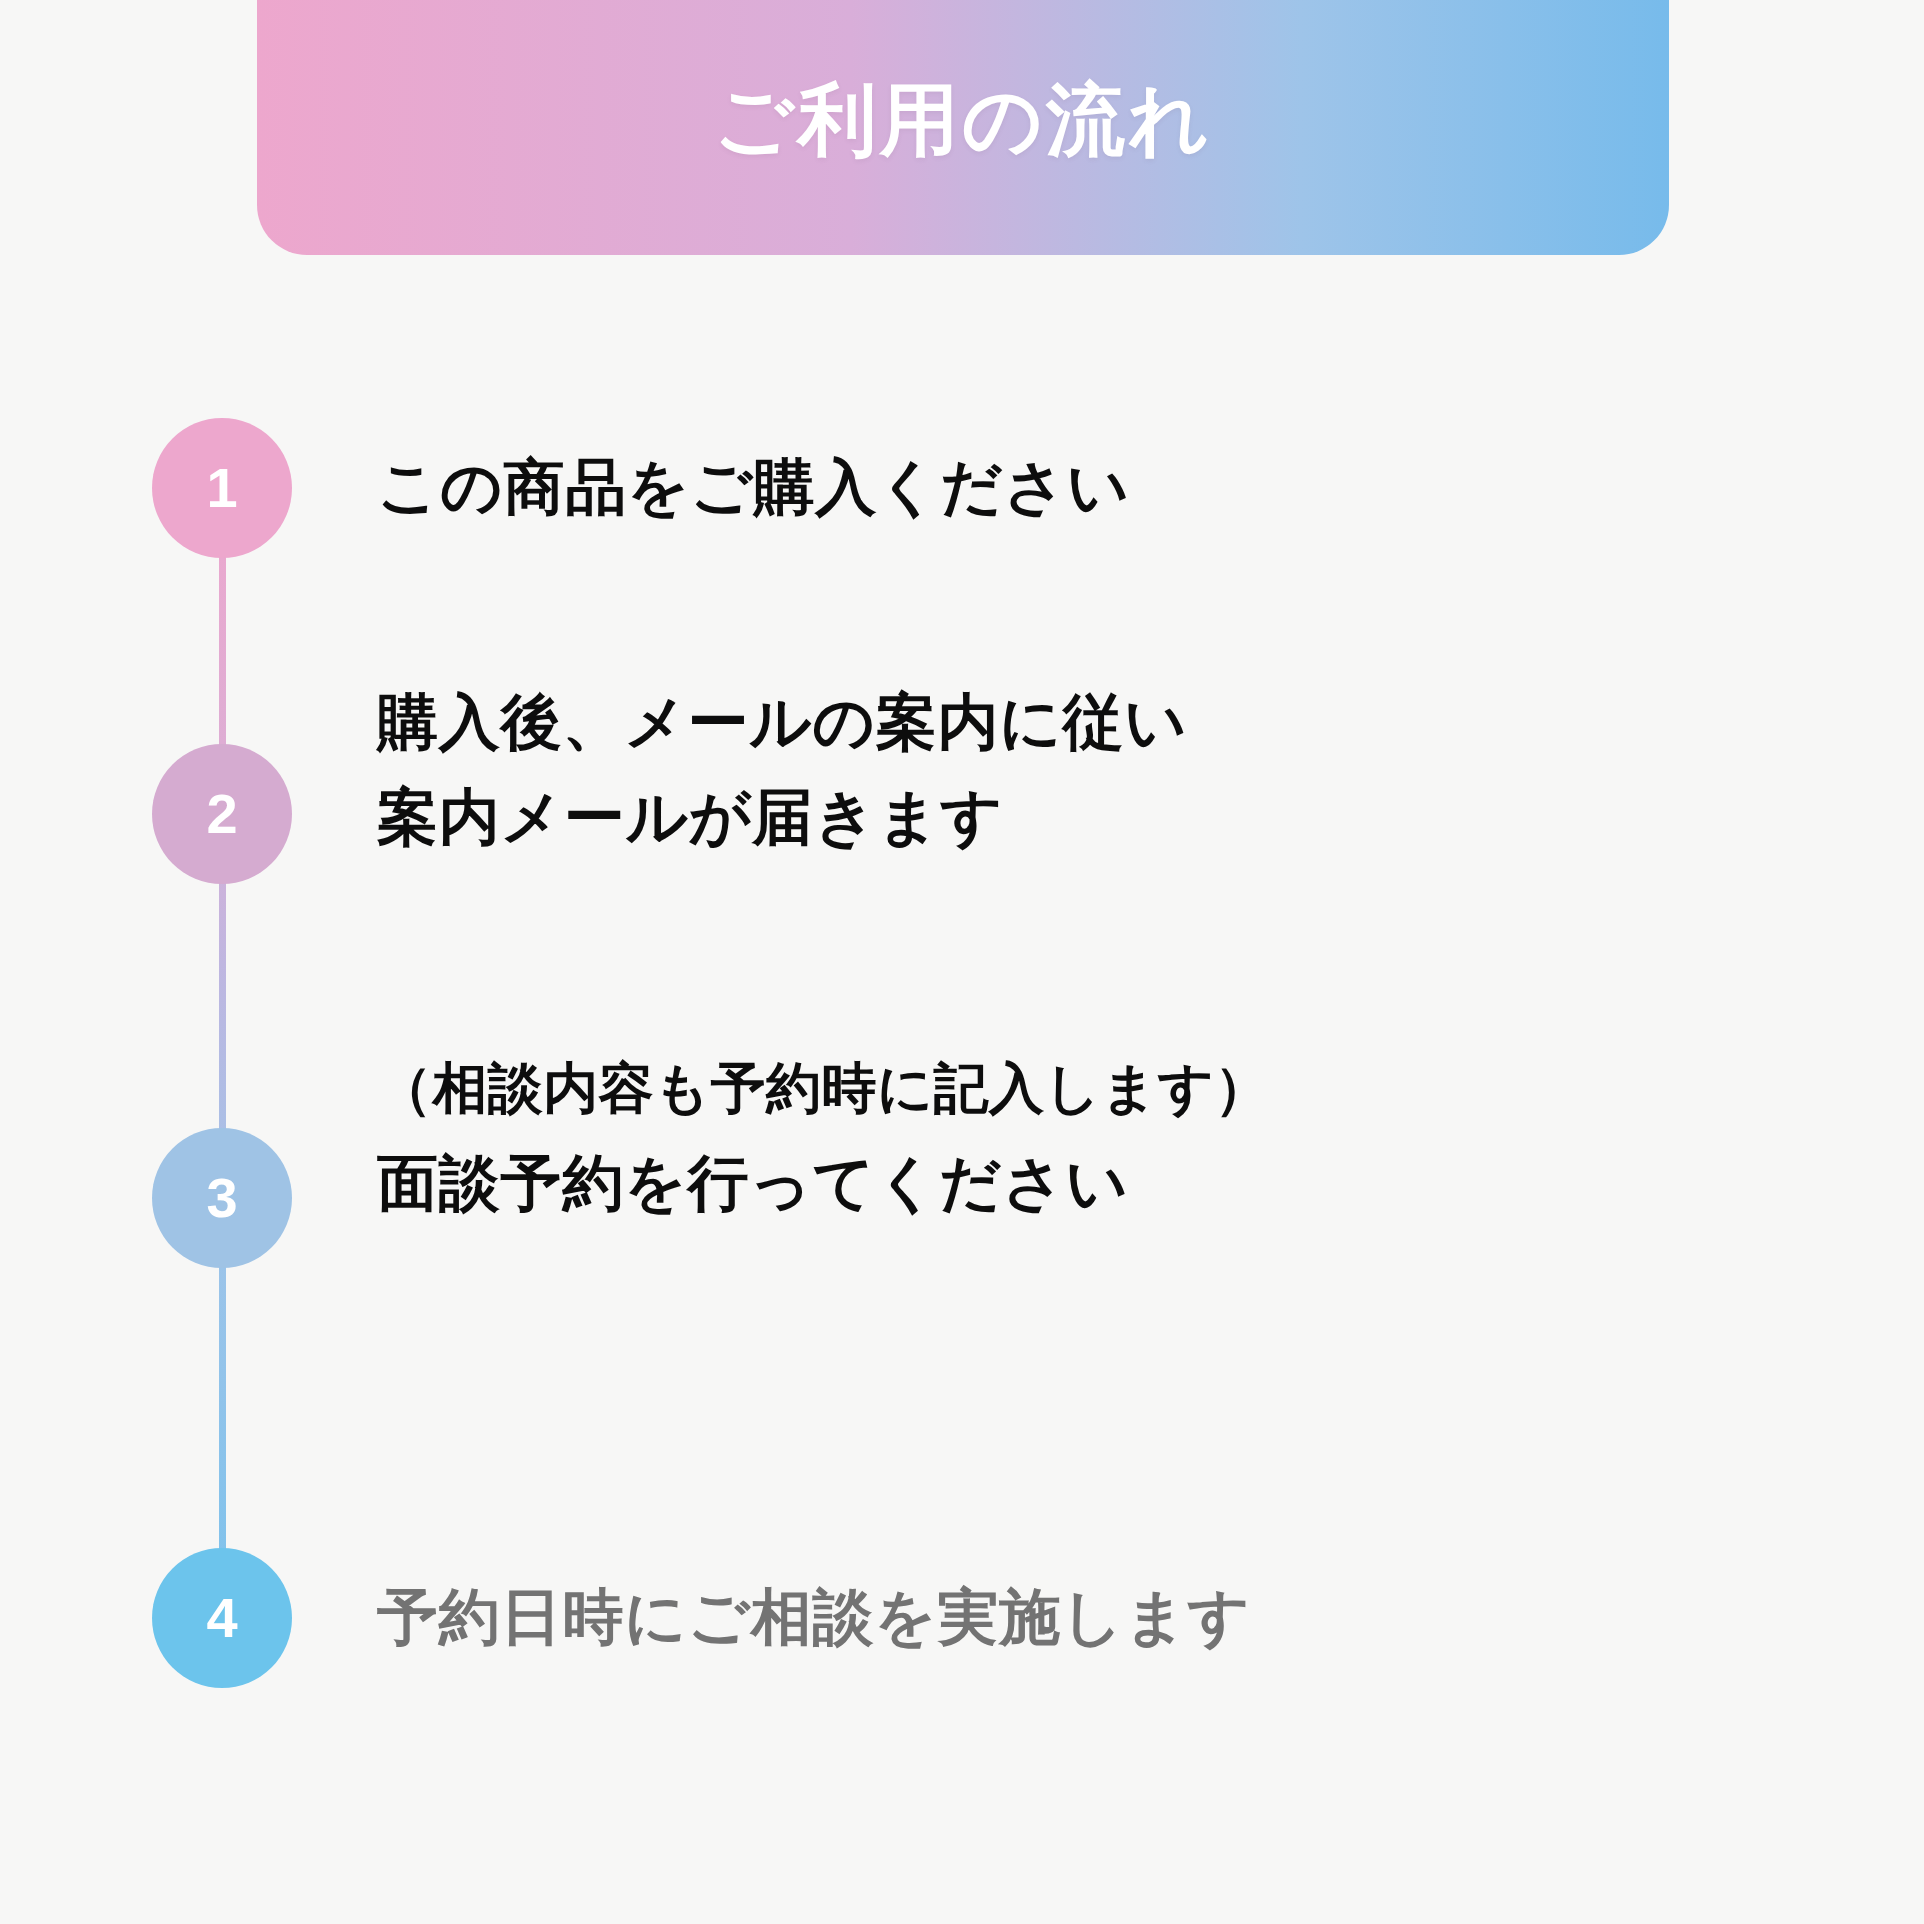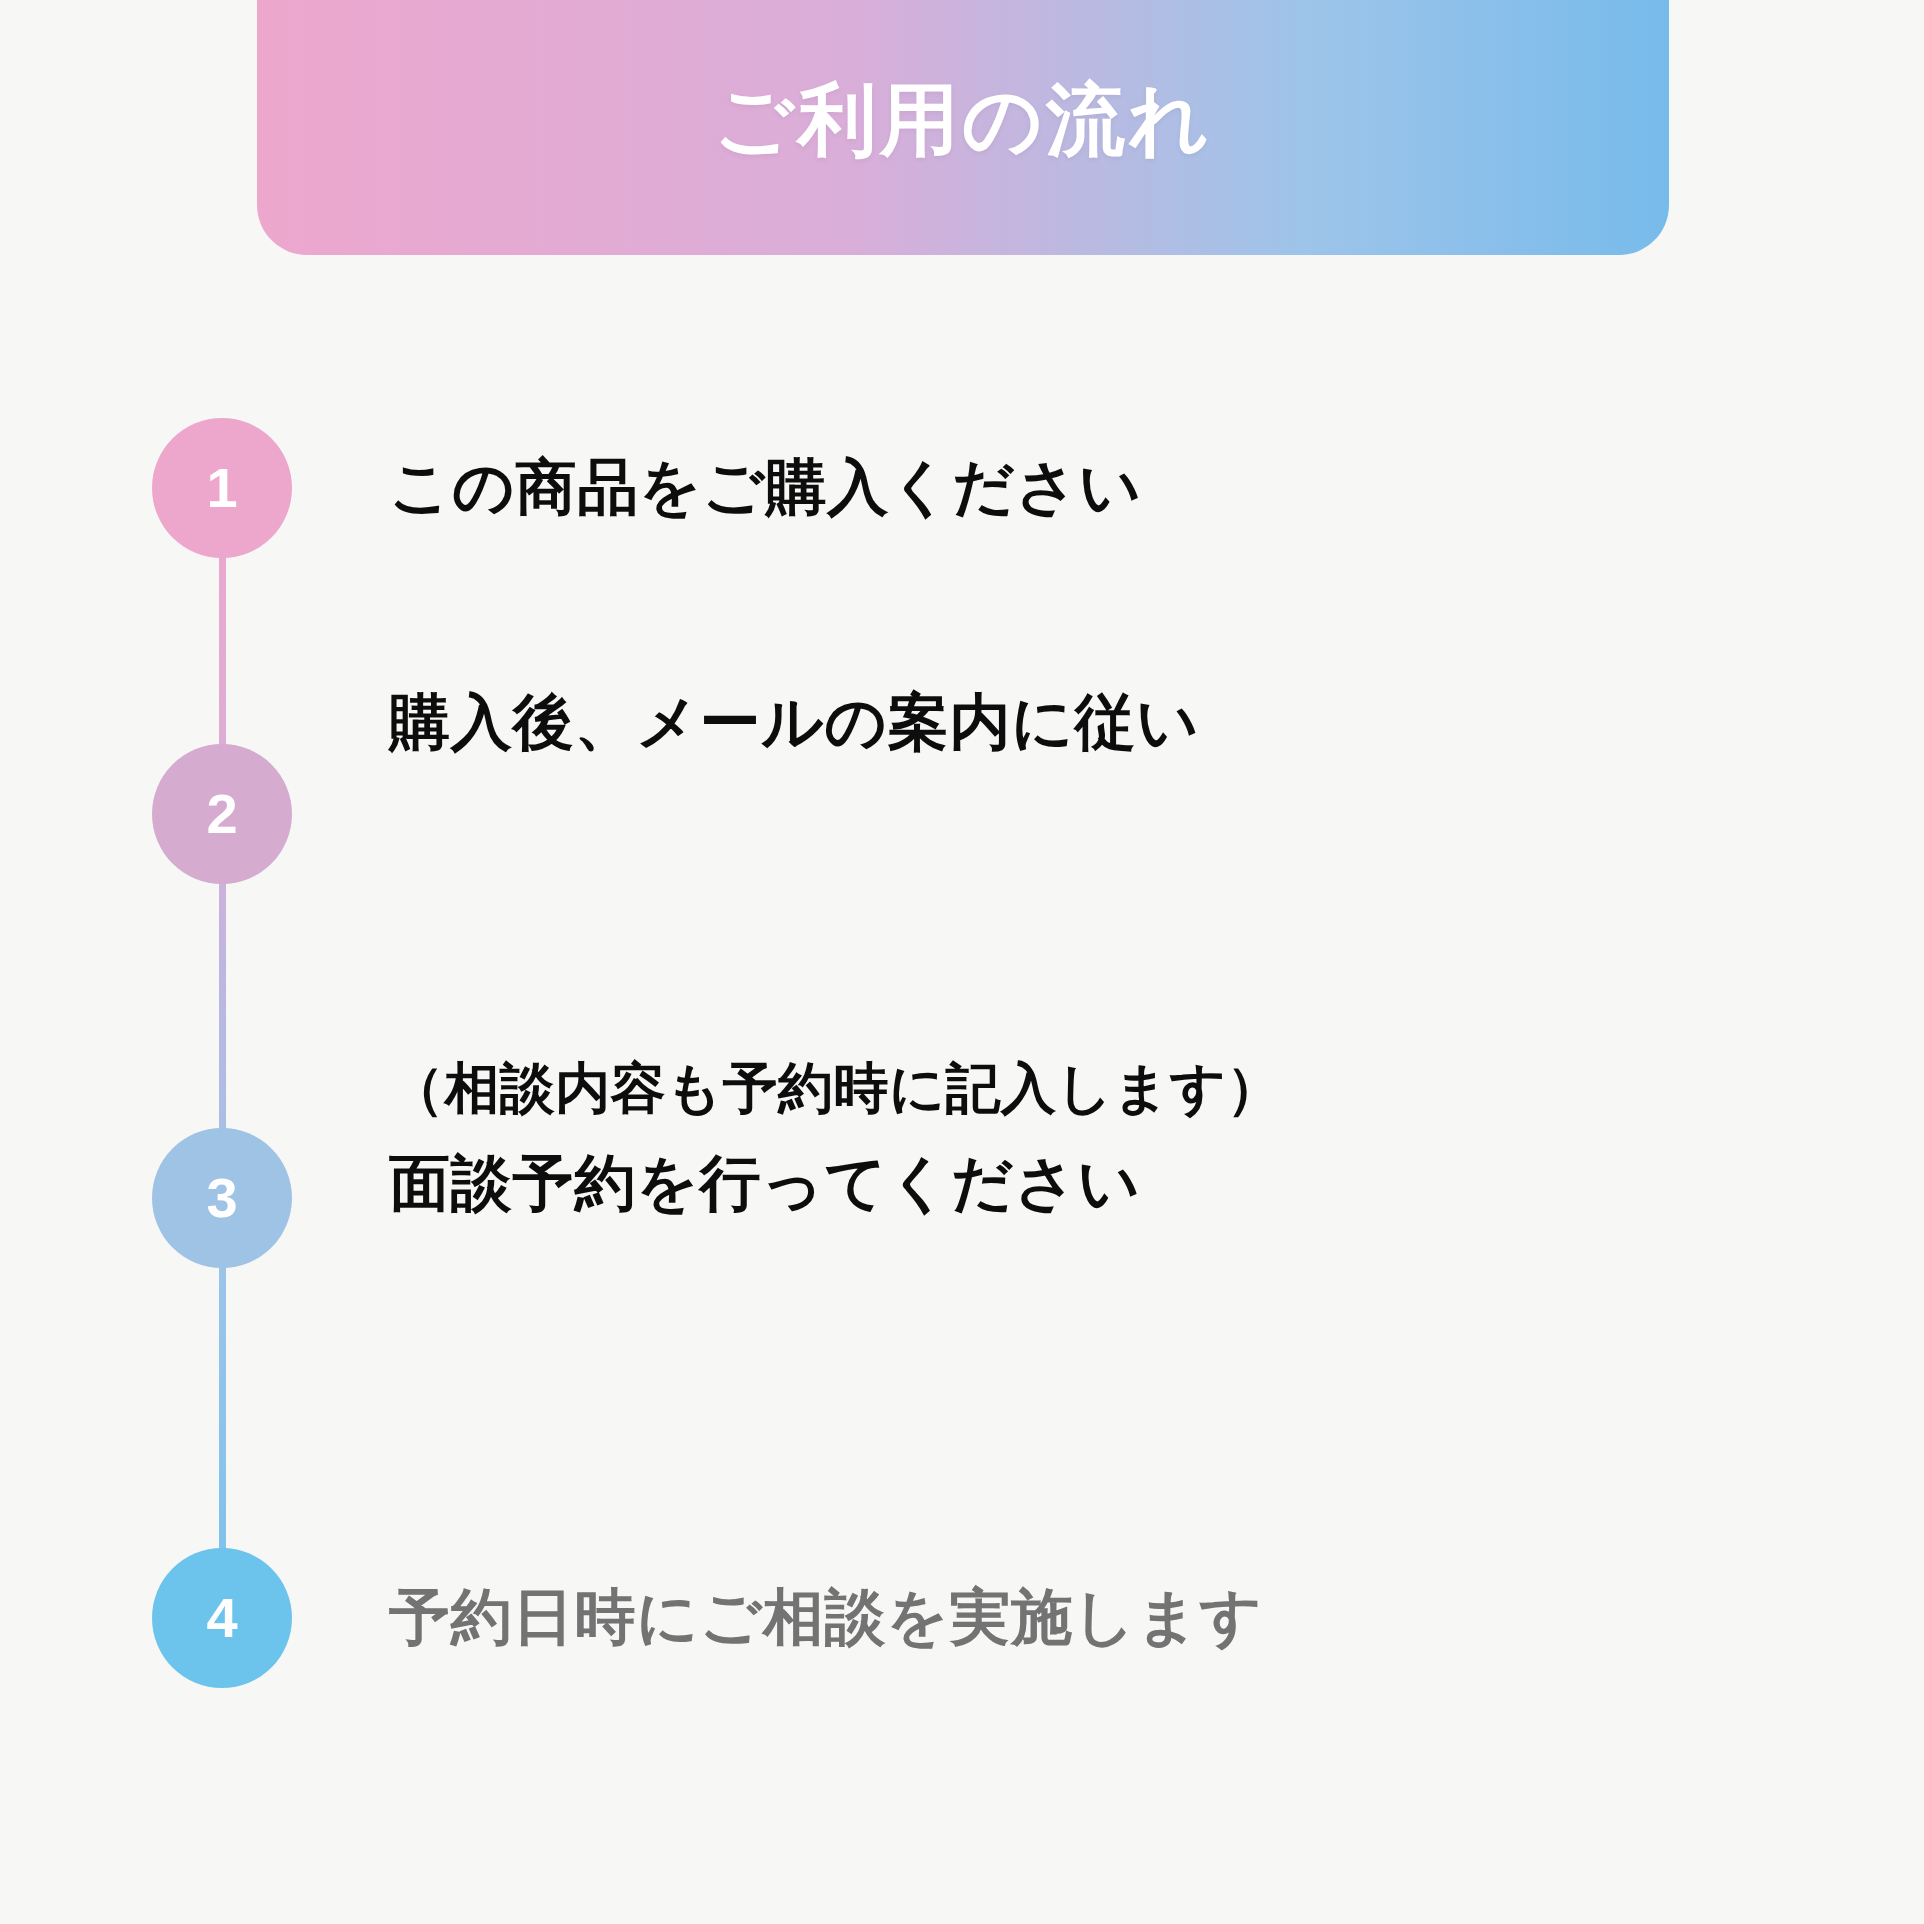--- a/index.html
+++ b/index.html
@@ -96,21 +96,20 @@
 
   .step-text {
     position: absolute;
     left: 377px;
     color: #0d0d0d;
     font-size: 61px;
     font-weight: bold;
     line-height: 95px;
     letter-spacing: 0.8px;
     white-space: nowrap;
-    margin-left: 12px;
   }
   .step-text .line {
     display: block;
   }
   .step-text .line.small {
     font-size: 55px;
     letter-spacing: 0.4px;
   }
 
   
@@ -151,20 +150,21 @@
         <span class="line">この商品をご購入ください</span>
       </div>
     </div>
 
     <div class="step" id="step-2">
       <div class="bullet" id="bullet-2" style="background: rgb(213, 171, 208);">
         <span>2</span>
       </div>
       <div class="step-text" style="color: rgb(13, 13, 13);">
         <span class="line">購入後、メールの案内に従い</span>
+        <span class="line">案内メールが届きます</span>
       </div>
     </div>
 
     <div class="step" id="step-3">
       <div class="bullet" id="bullet-3" style="background: rgb(159, 195, 229);">
         <span>3</span>
       </div>
       <div class="step-text" style="color: rgb(13, 13, 13);">
         <span class="line small">（相談内容も予約時に記入します）</span>
         <span class="line">面談予約を行ってください</span>

